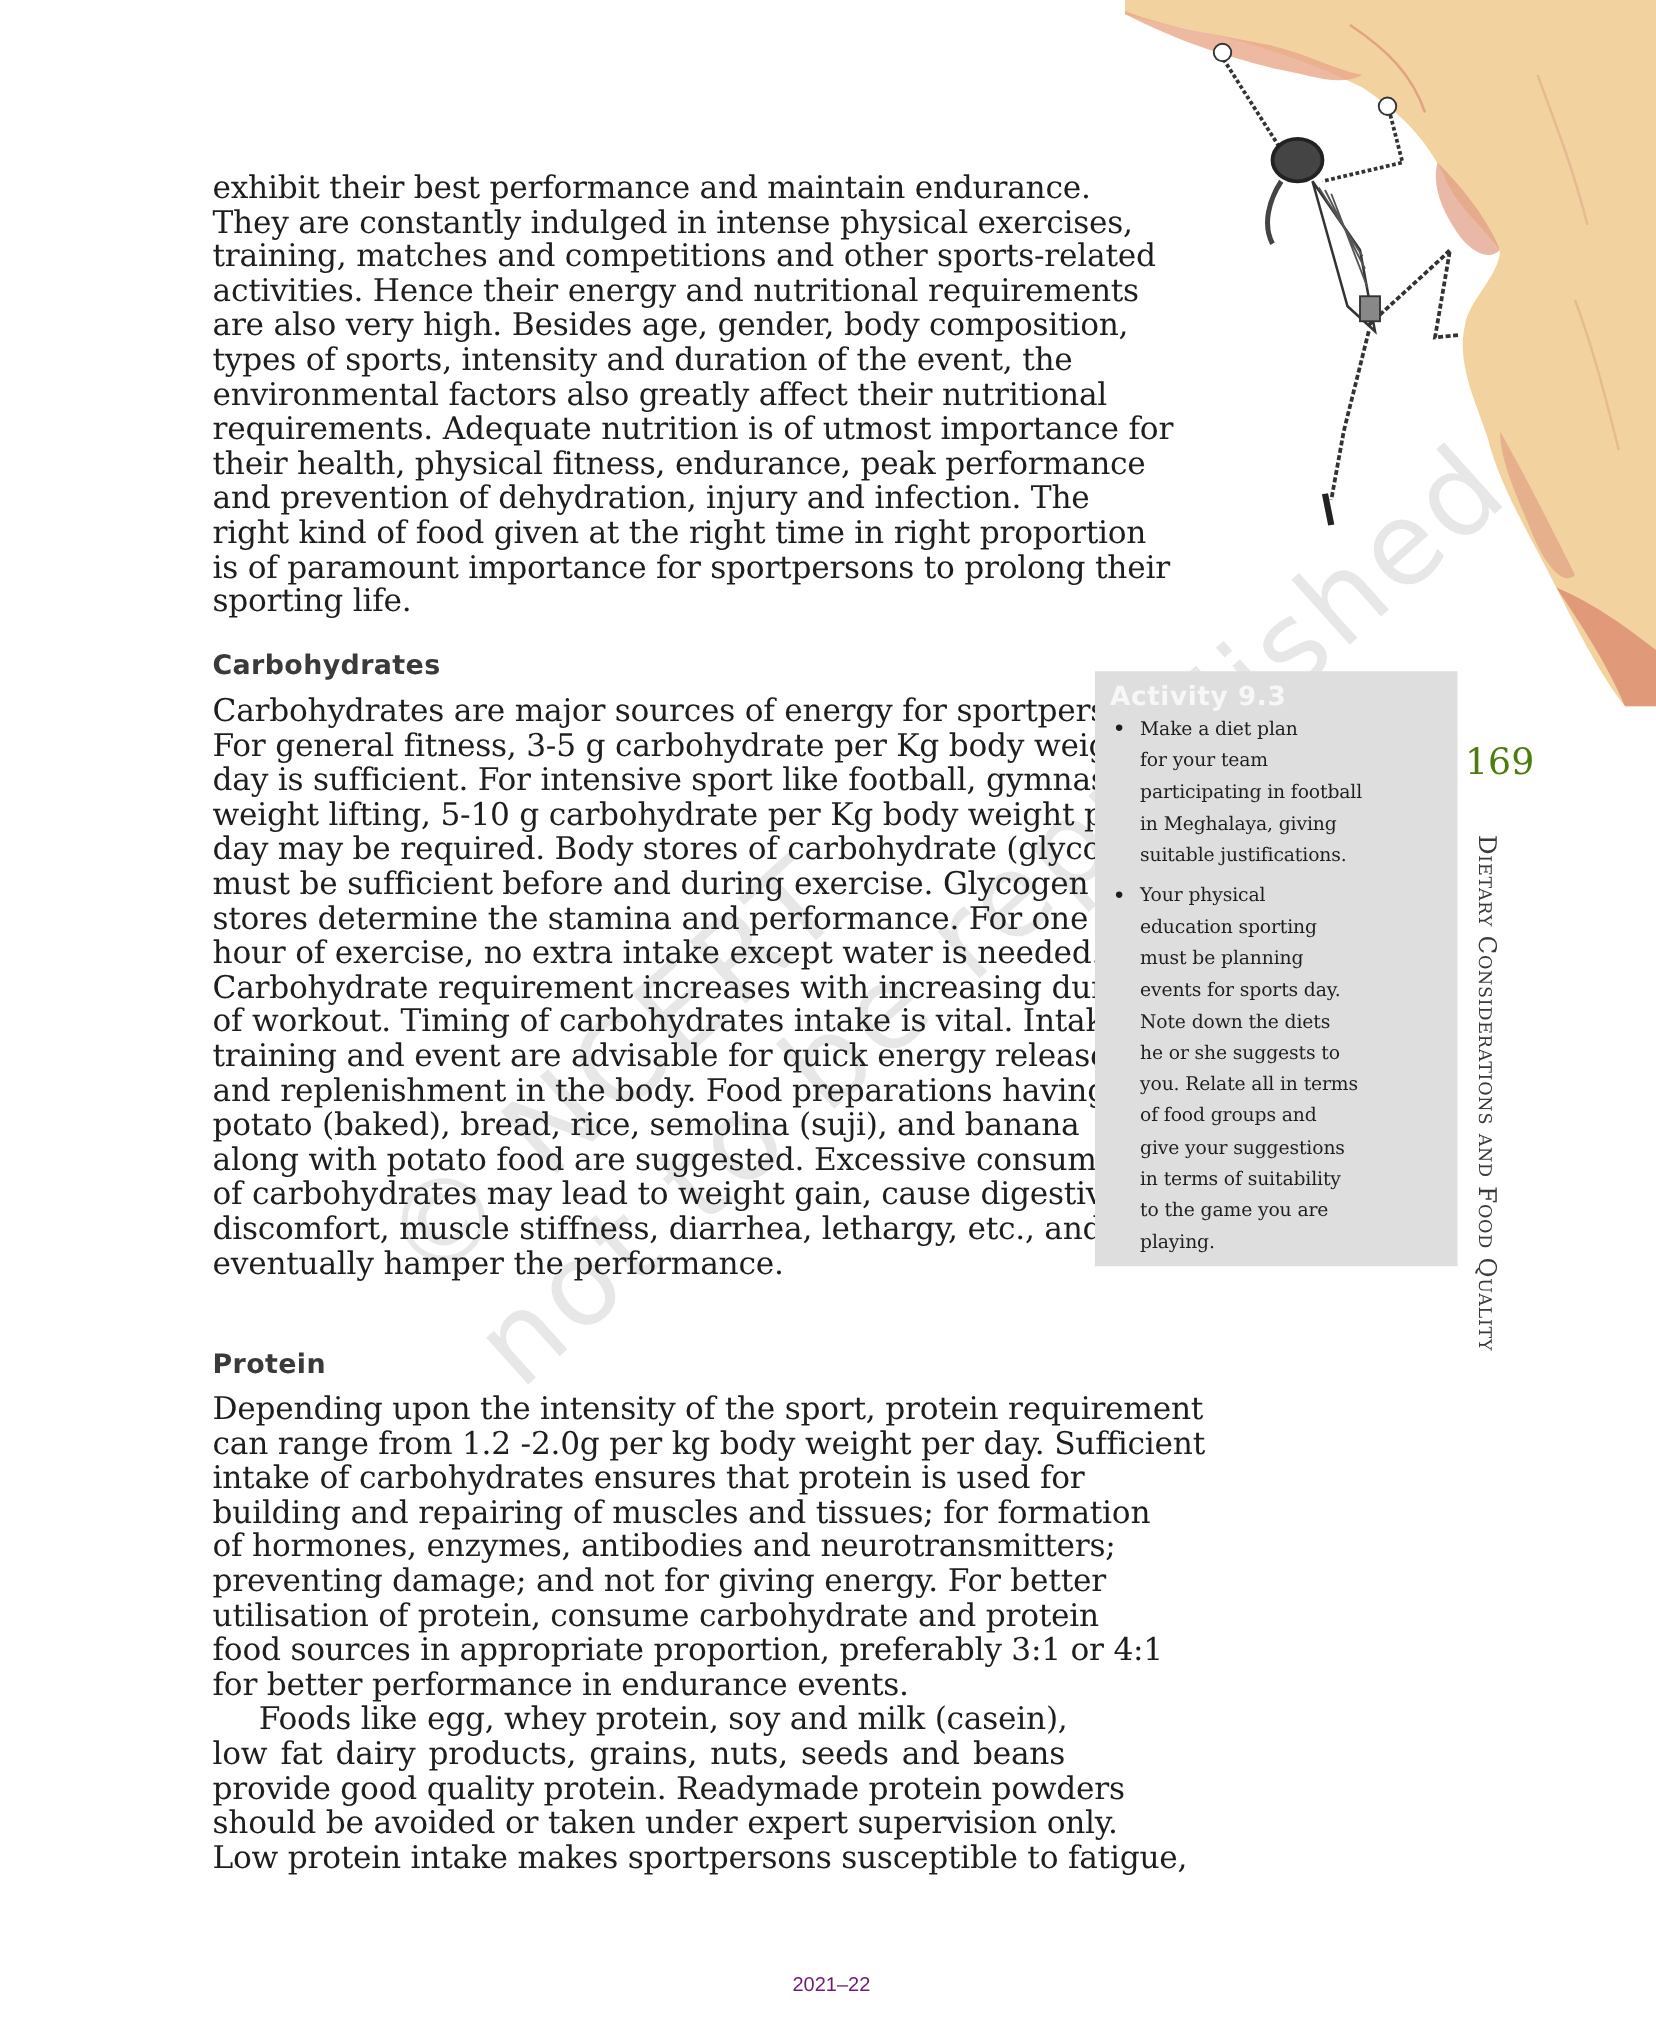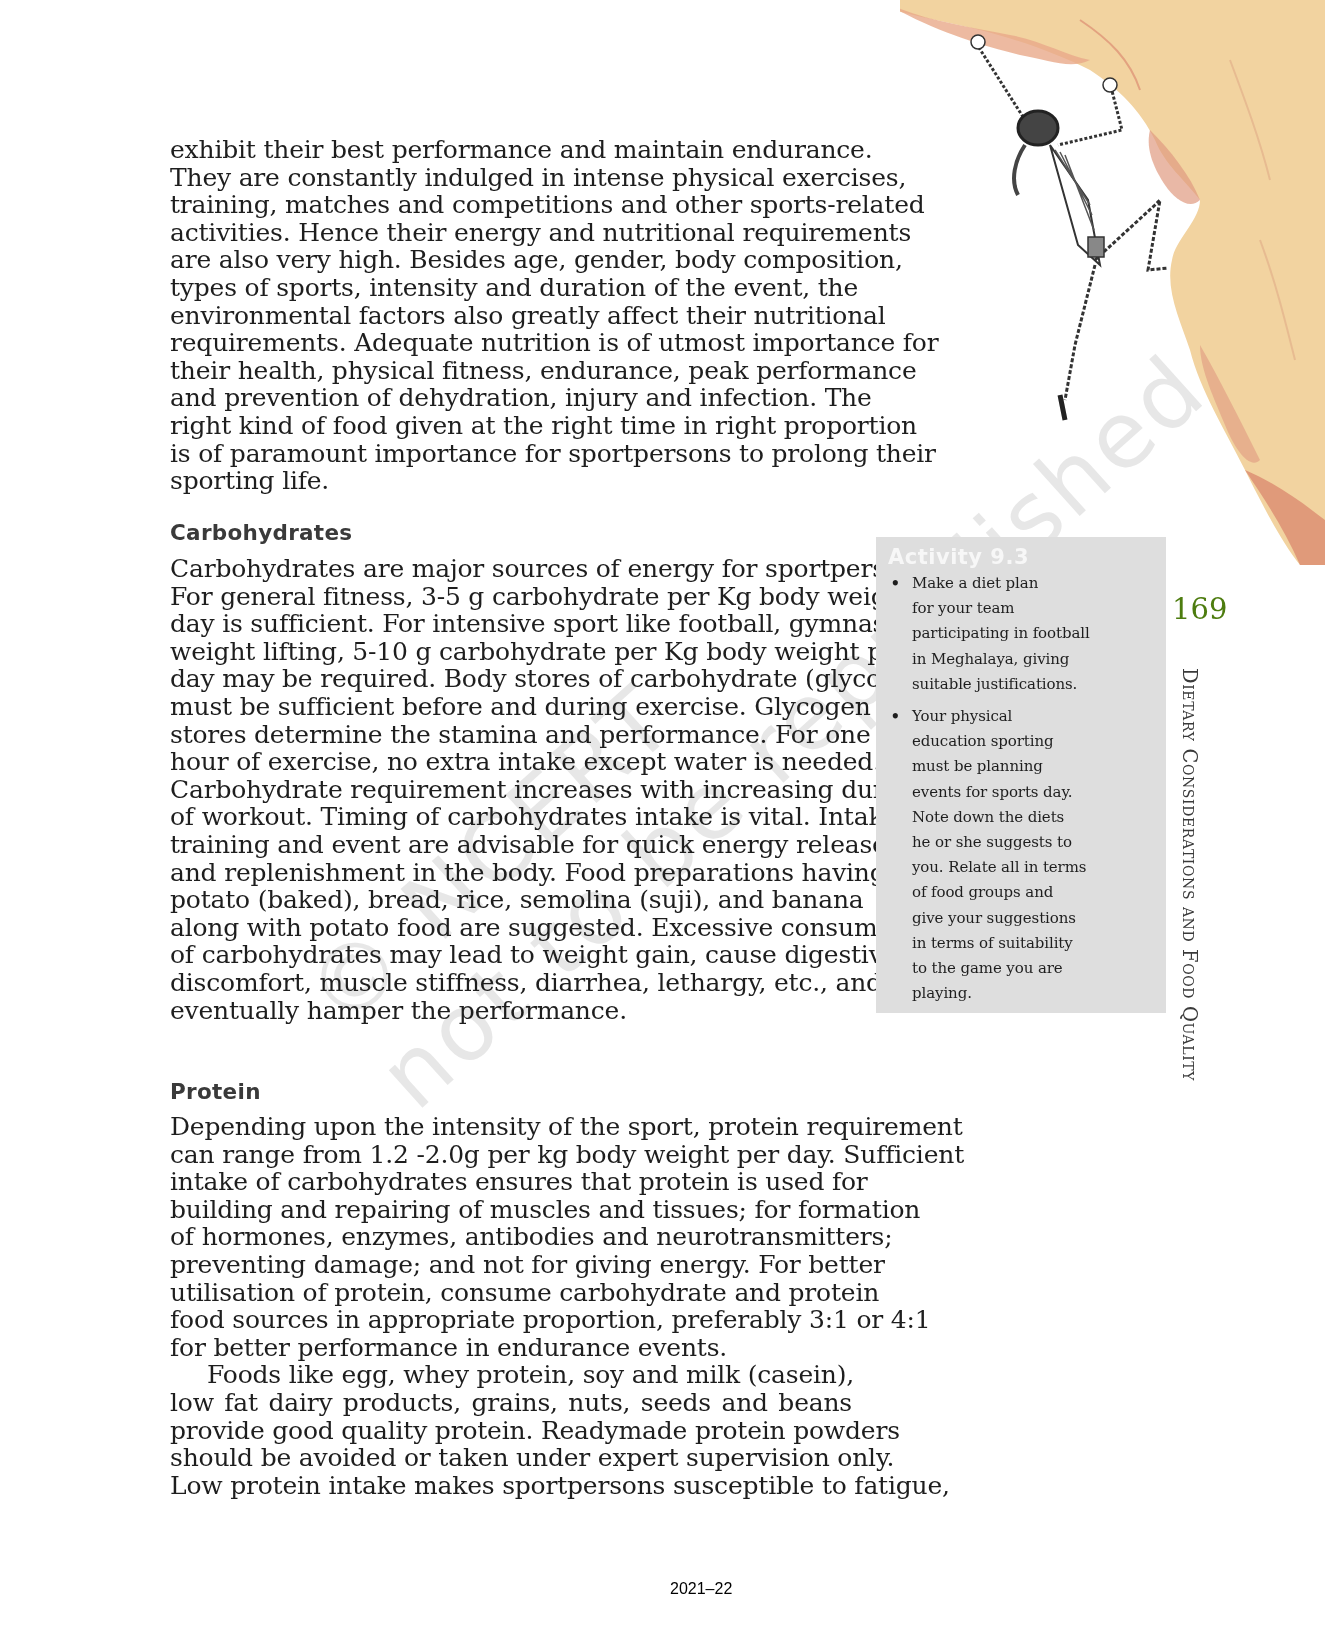--- a/index.html
+++ b/index.html
@@ -23,21 +23,21 @@
                     font-weight:bold; font-size:21px; color:#f7f7f7; letter-spacing:0.5px; }
   .act-list { position:absolute; left:10px; top:34px; width:276px; margin:0; padding:0; list-style:none; }
   .act-item { position:relative; padding-left:26px; margin-bottom:7px; }
   .act-item .bullet { position:absolute; left:4px; top:0; font-size:18px; line-height:25.2px; }
   .act-line { display:block; font-size:15px; line-height:25.2px; white-space:nowrap; letter-spacing:-0.1px; }
 
   .page-number { position:absolute; left:1172px; top:592px; font-size:29px; color:#4d7c0f; }
   .running-title { position:absolute; left:1178px; top:668px; writing-mode:vertical-rl; font-size:19.5px;
                    font-variant:small-caps; letter-spacing:0.6px; color:#3a3a3a; white-space:nowrap; }
   .footer-year { position:absolute; left:634px; top:1580px; font-family:"Liberation Sans","DejaVu Sans",sans-serif;
-                 font-size:16px; color:#000000;margin-left:36px; }
+                 font-size:16px; color:#701a75; }
 
   .illustration { position:absolute; left:900px; top:0; width:425px; height:570px; }
 
   .watermark { position:absolute; left:290px; top:720px; width:640px; height:260px; transform:rotate(-42deg);
                transform-origin:center; pointer-events:none; }
   .wm-line { display:block; font-family:"DejaVu Sans","Liberation Sans",sans-serif; font-size:92px;
              color:rgba(120,120,120,0.18); line-height:110px; white-space:nowrap; letter-spacing:4px; }
 </style>
 </head>
 <body>

